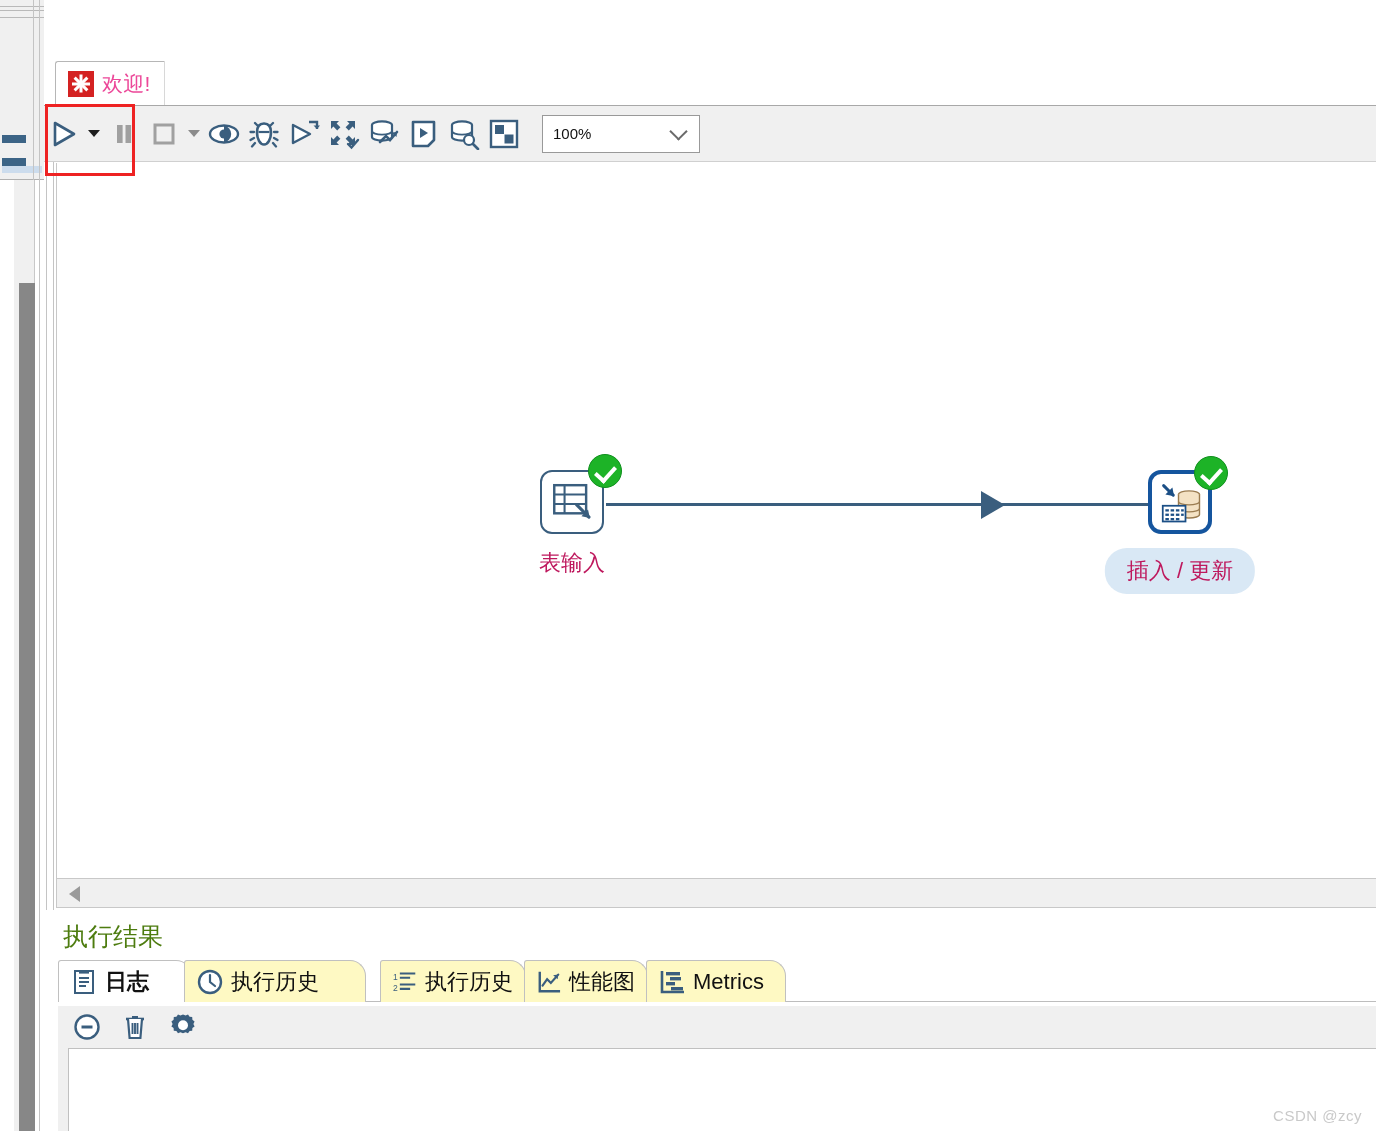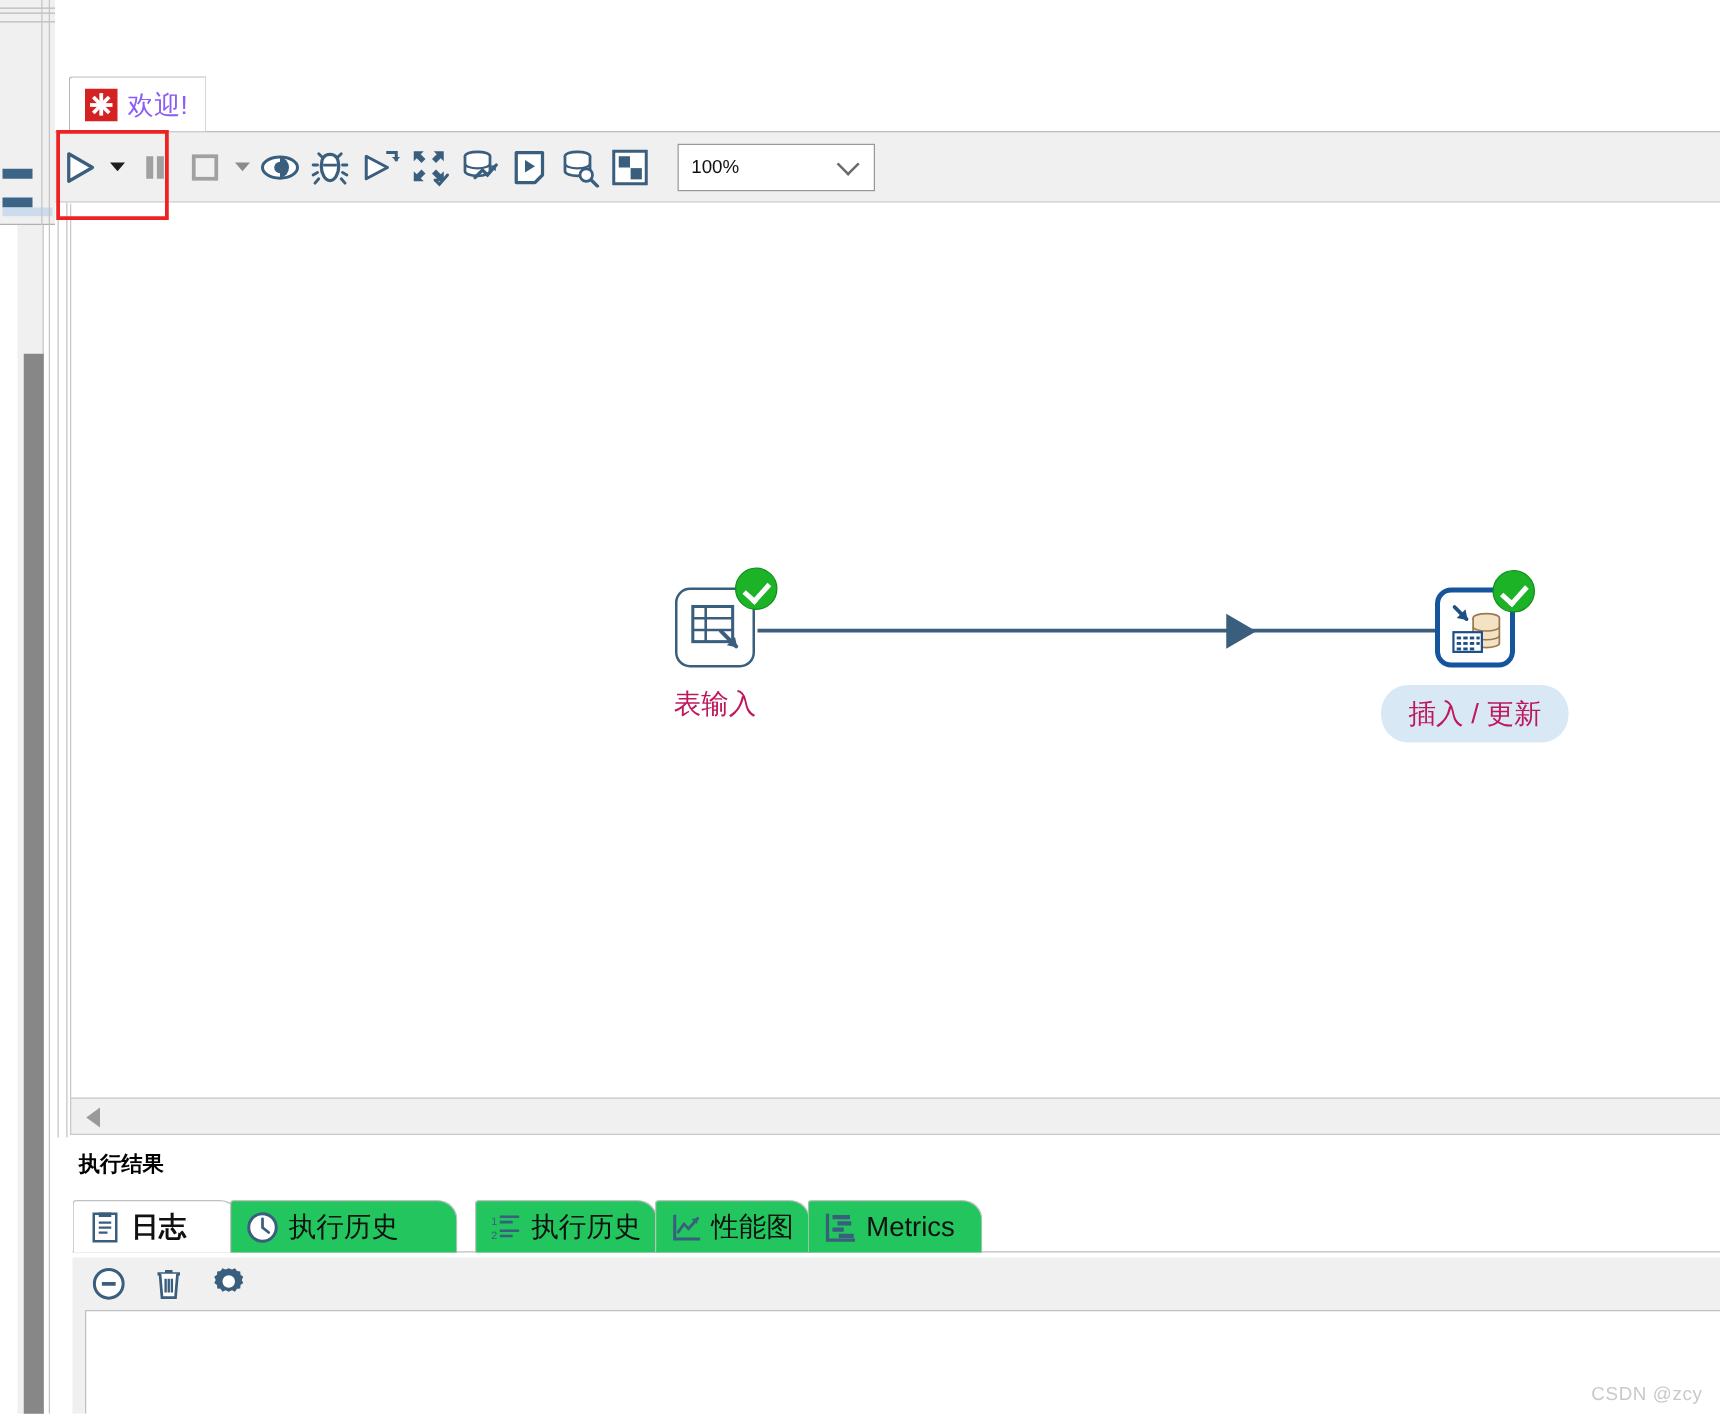--- a/index.html
+++ b/index.html
@@ -82,21 +82,21 @@
   }
 
   .tab {
     position: absolute;
     bottom: 1px;
     height: 44px;
     display: flex;
     align-items: center;
     padding: 0 14px 0 12px;
     font-size: 21px;
-    color: #8b5cf6;
+    color: #ec4899;
     white-space: nowrap;
   }
   .tab.inactive {
     left: 11px;
     background: #ffffff;
     border-top: 1px solid #b6b6b6;
     border-left: 1px solid #b6b6b6;
     border-right: 1px solid #d8d8d8;
     border-top-left-radius: 3px;
     z-index: 2;
@@ -298,40 +298,40 @@
   
   .results {
     position: absolute;
     left: 44px; top: 910px;
     right: 0; bottom: 0;
     background: #ffffff;
   }
   .results-title {
     position: absolute;
     left: 19px; top: 10px;
-    font-size: 17px; font-weight: bold; color: #000000;
+    font-size: 25px; font-weight: normal; color: #4d7c0f;
   }
 
   .res-tabbar {
     position: absolute;
     left: 14px; top: 50px;
     right: 0; height: 42px;
   }
   .res-tabbar .baseline {
     position: absolute; left: 0; right: 0; bottom: 0;
     height: 1px; background: #bdbdbd;
   }
   .res-tab {
     position: absolute;
     bottom: 0; height: 42px;
     display: flex; align-items: center; gap: 8px;
     padding: 0 12px;
     font-size: 22px; color: #111;
     white-space: nowrap;
-    background: #22c55e;
+    background: #fef9c3;
     border-top: 1px solid #c0c0c0;
     border-left: 1px solid #c0c0c0;
     border-right: 1px solid #c0c0c0;
     border-top-left-radius: 3px;
     border-top-right-radius: 16px;
   }
   .res-tab.selected { background: #ffffff; }
 
   .res-toolbar {
     position: absolute;

